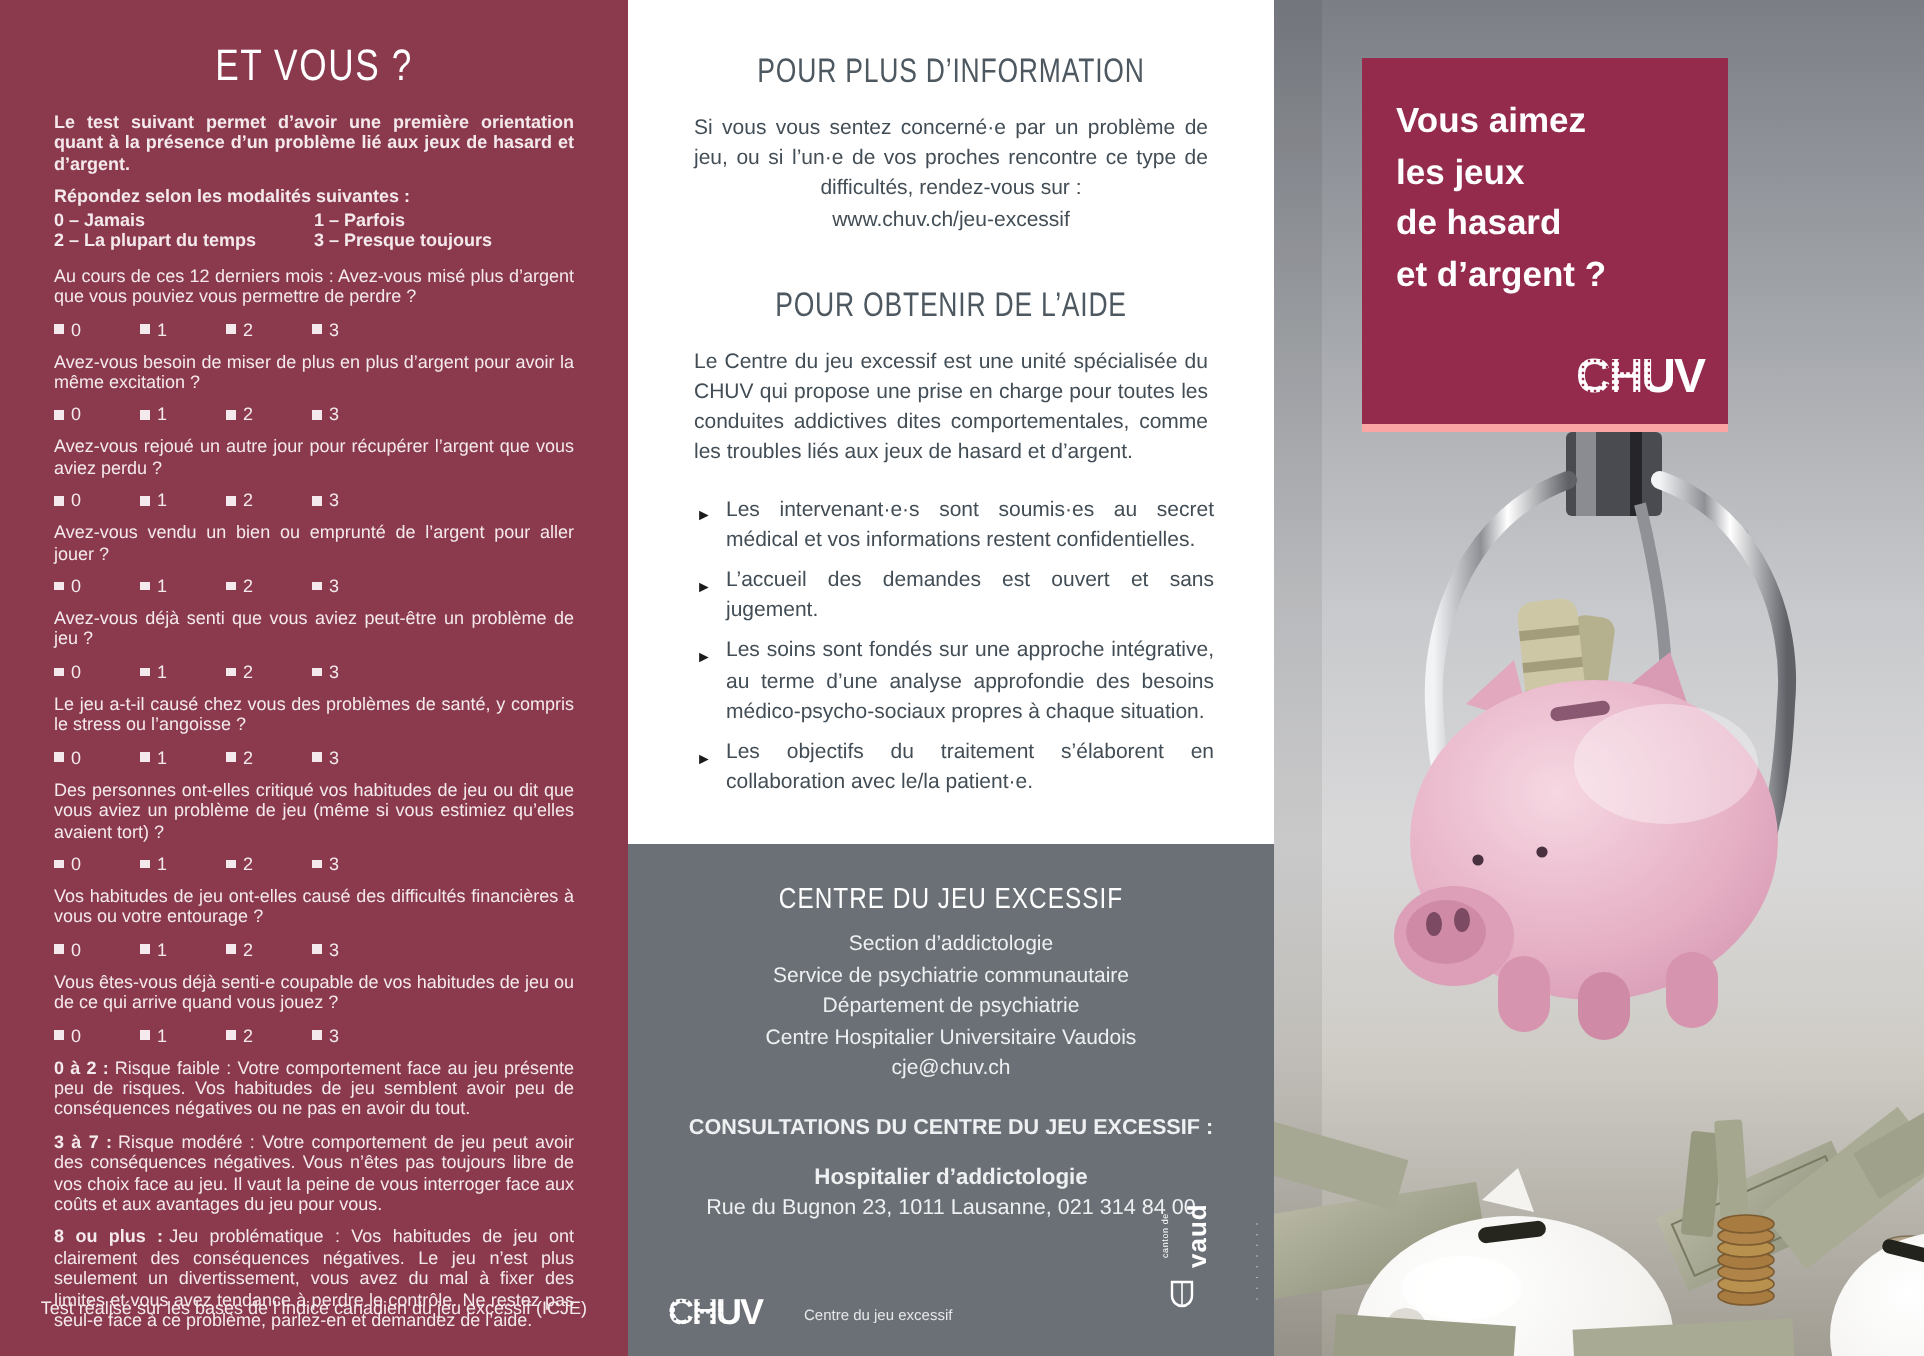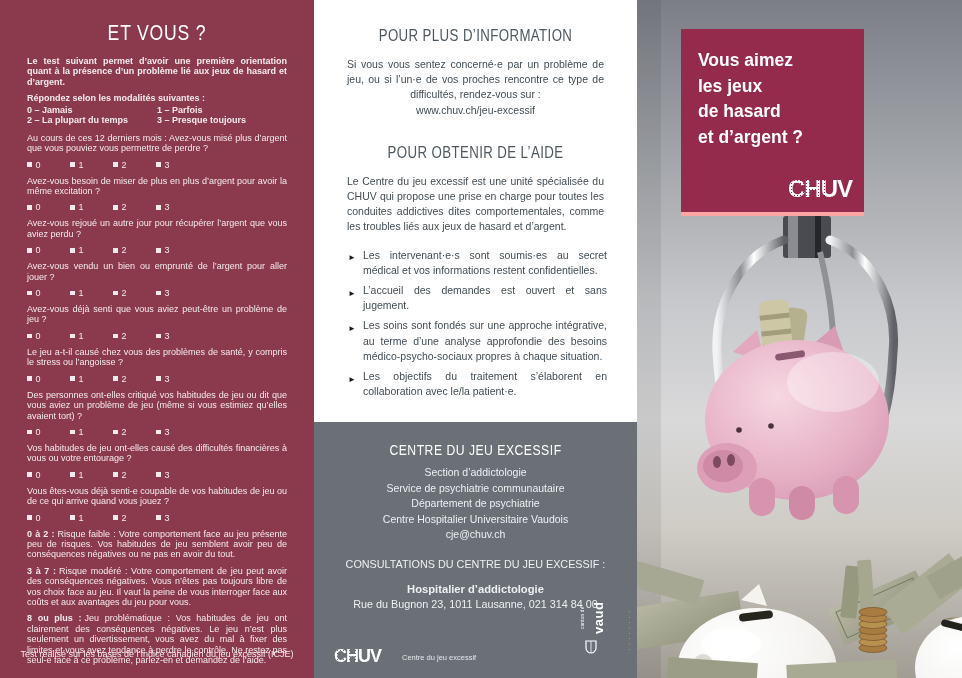--- a/index.html
+++ b/index.html
@@ -37,21 +37,21 @@
   .bullets{margin:13px 30px 0 34px;}
   .bullet{position:relative;padding-left:15px;margin-bottom:5px;font-size:10.5px;
           line-height:15.2px;text-align:justify;}
   .bullet .tri{position:absolute;left:0;top:2.5px;font-size:8px;color:#1b1b1b;}
   .contact-box{position:absolute;left:0;right:0;top:422px;bottom:0;background:#6A7076;
                color:#EEF0F1;text-align:center;}
   .contact-box h3{margin:20px 0 7px 0;font-size:14.5px;font-weight:400;letter-spacing:.6px;
                   color:#fff;transform:scaleX(.84);}
   .c-line{font-size:10.5px;line-height:15.5px;}
   .c-link{text-decoration:none;color:#EEF0F1;cursor:pointer;}
-  .consult{margin:15px 0 0 0;font-size:10.8px;font-weight:normal;}
+  .consult{margin:15px 0 0 0;font-size:10.8px;font-weight:bold;}
   .clinic{margin:13px 0 0 0;font-size:11.2px;font-weight:bold;}
   .address{margin:3px 0 0 0;font-size:10.8px;}
   
   .chuv-logo{position:relative;display:inline-block;color:#fff;font-weight:bold;line-height:1;}
   .dots{position:absolute;left:-1px;top:-1px;width:60%;height:110%;
         background:radial-gradient(circle,var(--dotc) 34%,transparent 38%);
         background-size:3px 3px;pointer-events:none;}
   .chuv-small{position:absolute;left:20px;bottom:13px;font-size:18px;letter-spacing:-1px;
               --dotc:#6A7076;}
   .chuv-tagline{position:absolute;left:88px;bottom:16px;font-size:7.5px;color:#E6E8E9;}

